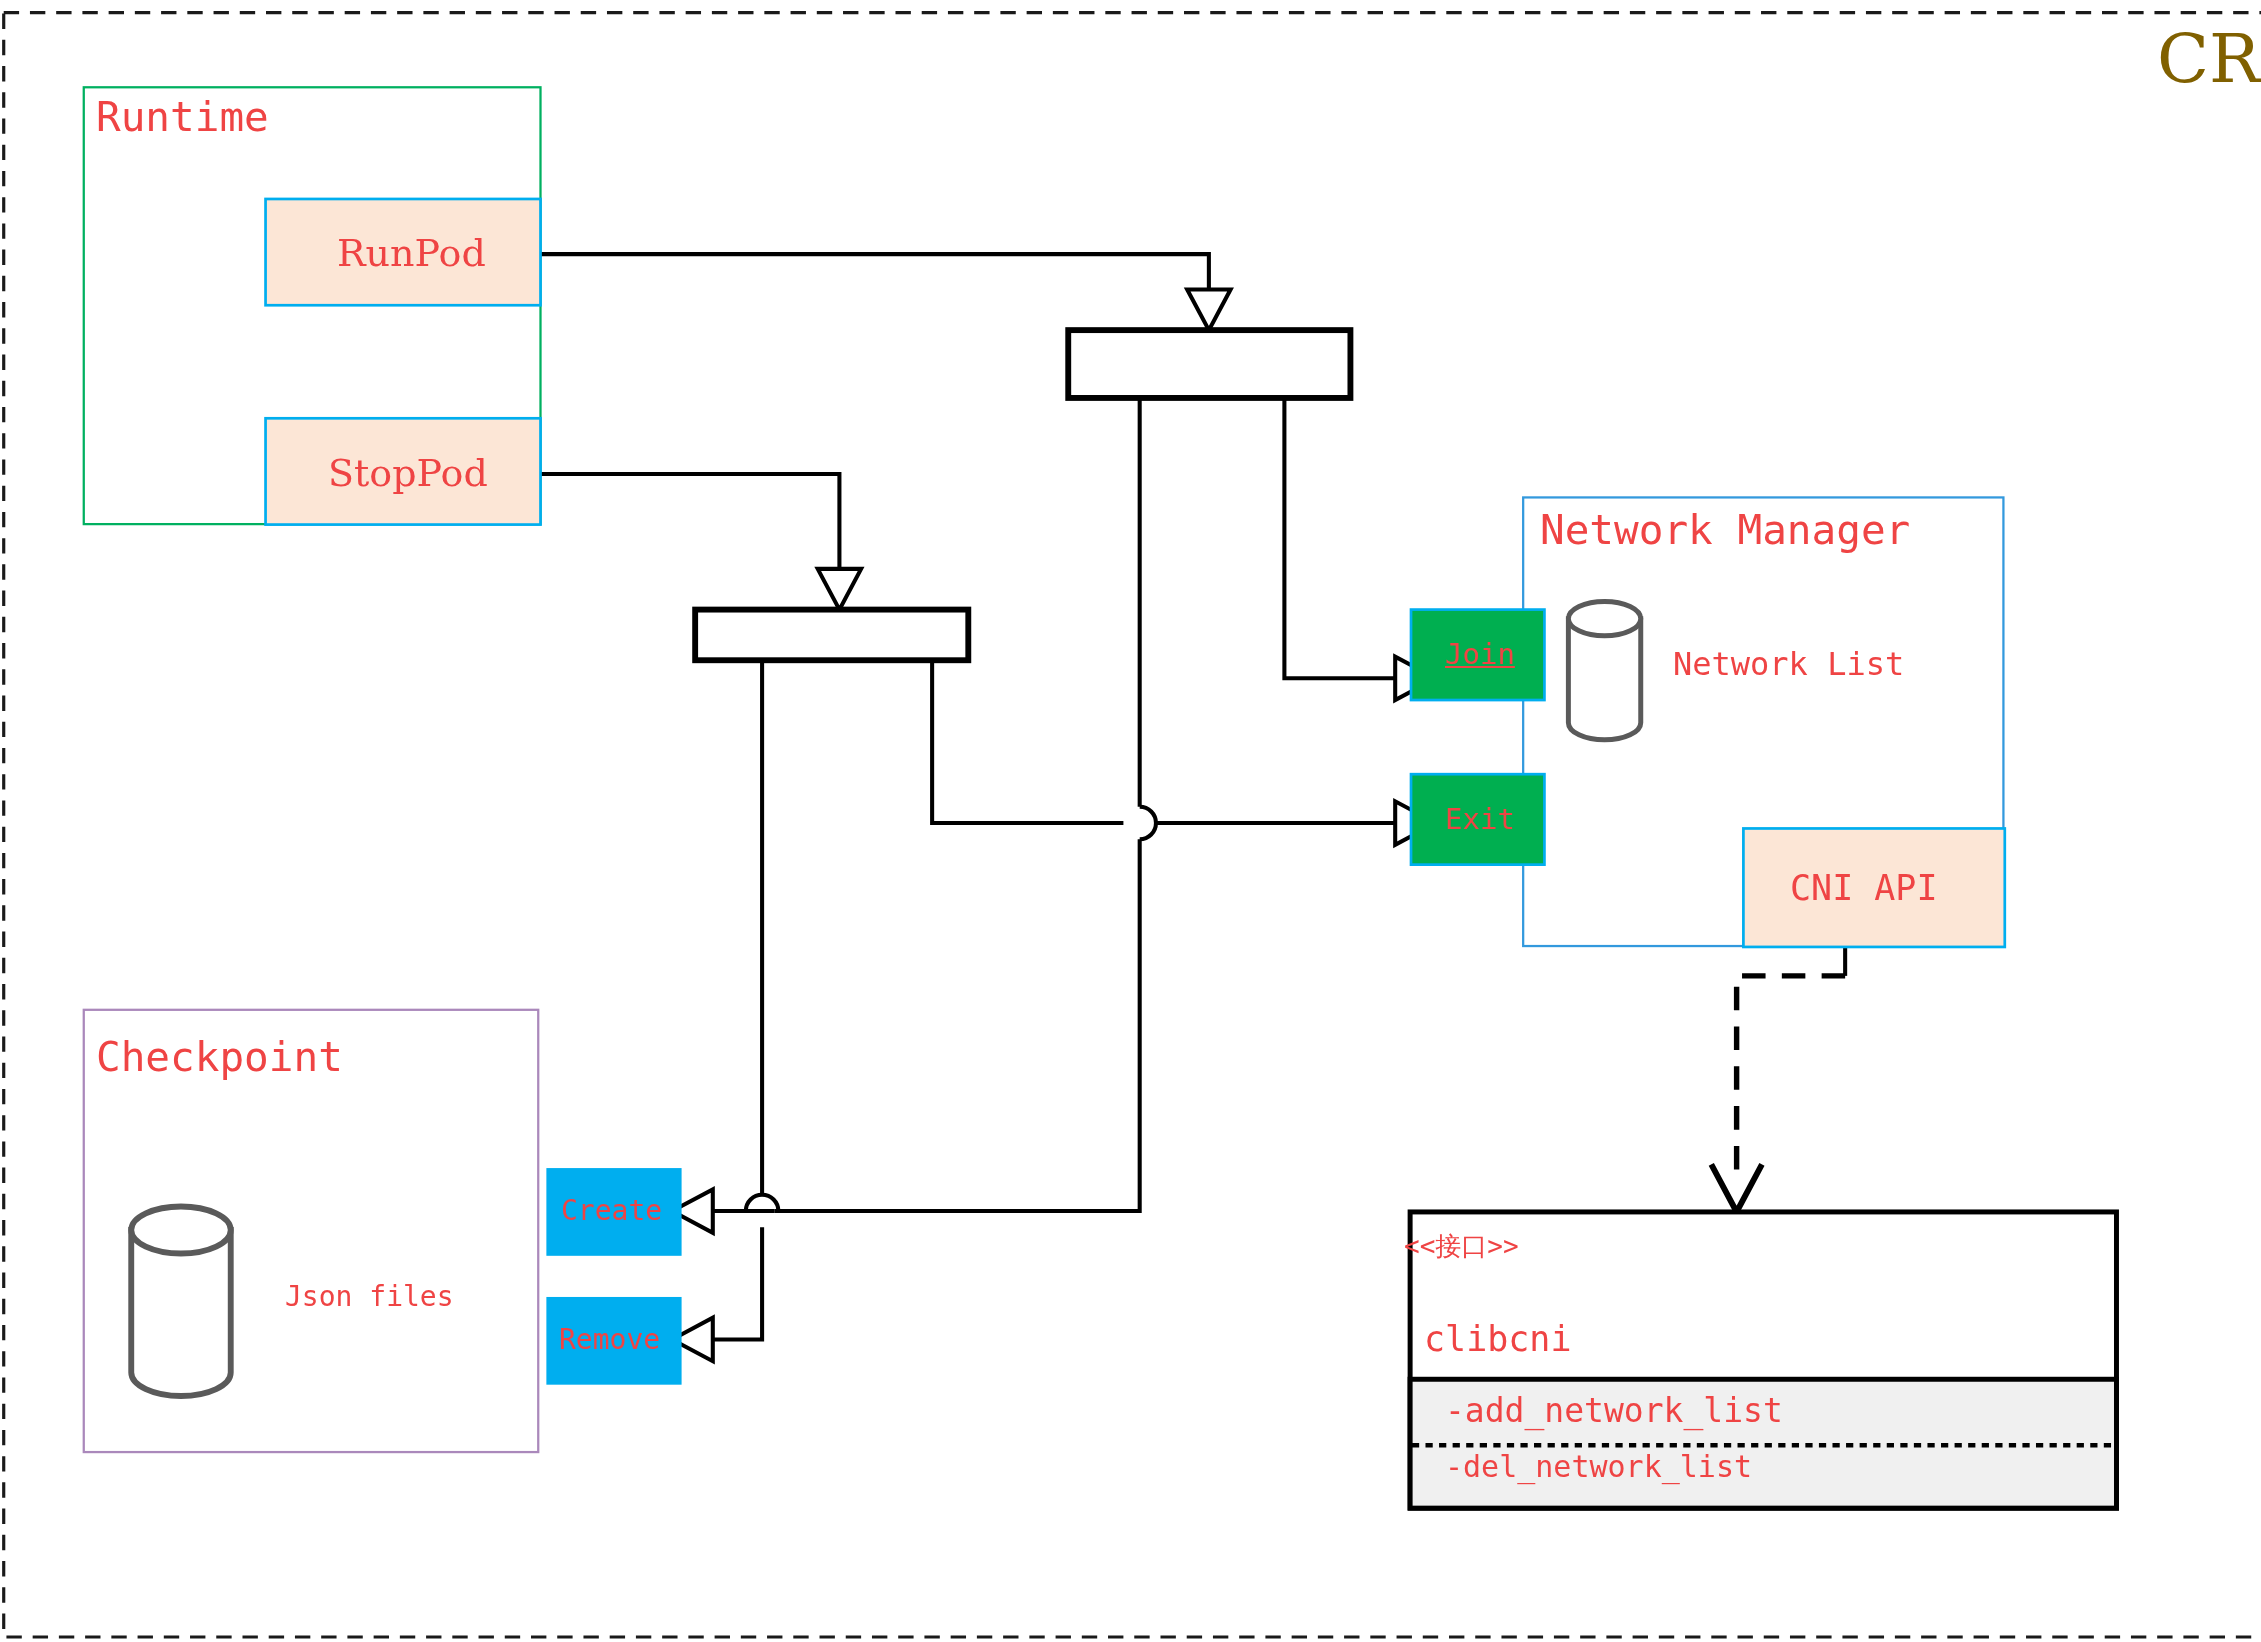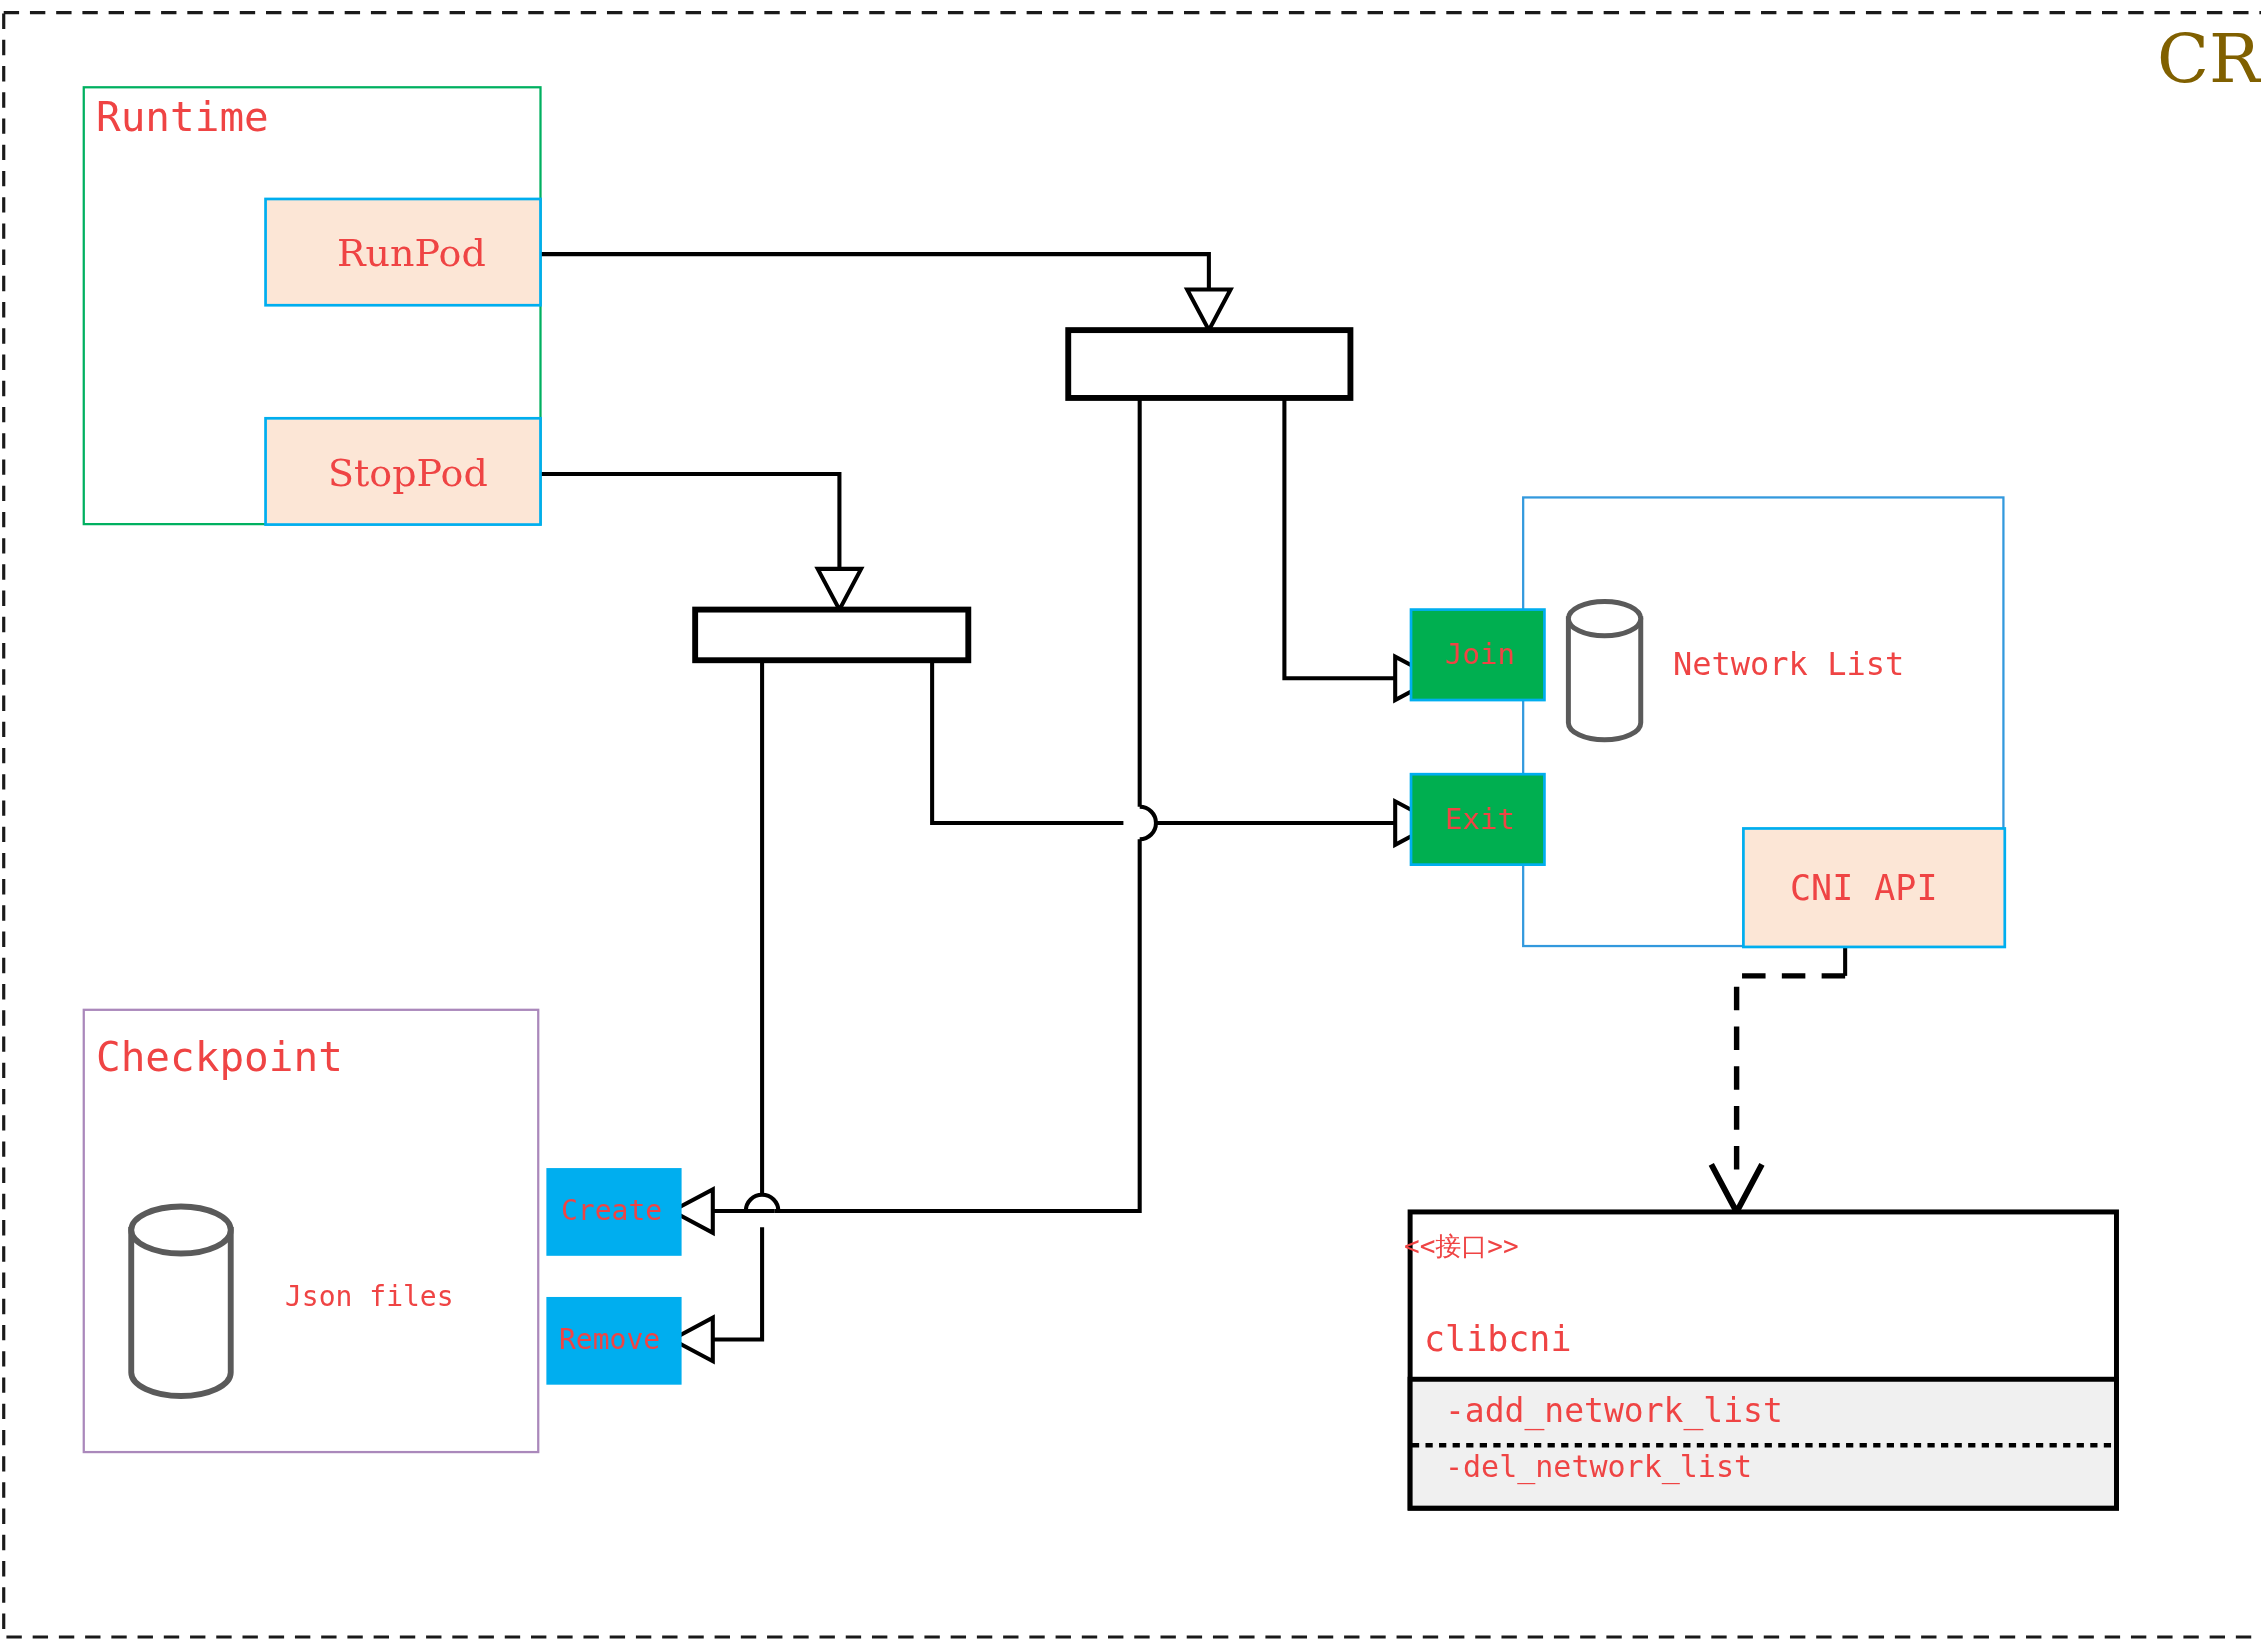--- a/index.html
+++ b/index.html
@@ -124,28 +124,29 @@
   </svg>
 
   <div class="lbl" style="left:2157px; top:25px; font-size:68px; color:#806000; font-family:'DejaVu Serif',serif;">CRI</div>
 
   <div class="lbl mono" style="left:96px; top:97px; font-size:41px;">Runtime</div>
 
   <div class="lbl mono" style="left:96px; top:1021px; font-size:41px;margin-top:16px;">Checkpoint</div>
 
   <div class="lbl mono" style="left:285px; top:1255px; font-size:28px;margin-top:28px;">Json files</div>
 
+  <div class="lbl mono" style="left:1540px; top:510px; font-size:41px;">Network Manager</div>
 
   <div class="lbl mono" style="left:1673px; top:648px; font-size:32px;">Network List</div>
 
   <div class="lbl" style="left:337px; top:234px; font-size:38px; font-family:'DejaVu Serif',serif;">RunPod</div>
 
   <div class="lbl" style="left:328px; top:454px; font-size:38px; font-family:'DejaVu Serif',serif;">StopPod</div>
 
-  <div class="lbl mono" style="left:1445px; top:640px; font-size:29px;">Join</div>
+  <div class="lbl mono" style="left:1445px; top:640px; font-size:29px;text-decoration:underline;">Join</div>
 
   <div class="lbl mono" style="left:1445px; top:805px; font-size:29px;">Exit</div>
 
   <div class="lbl mono" style="left:561px; top:1197px; font-size:28px;">Create</div>
 
   <div class="lbl mono" style="left:559px; top:1326px; font-size:28px;">Remove</div>
 
   <div class="lbl mono" style="left:1790px; top:871px; font-size:35px;">CNI API</div>
 
   <div class="lbl mono" style="left:1404px; top:1233px; font-size:26px;">&lt;&lt;接口&gt;&gt;</div>

